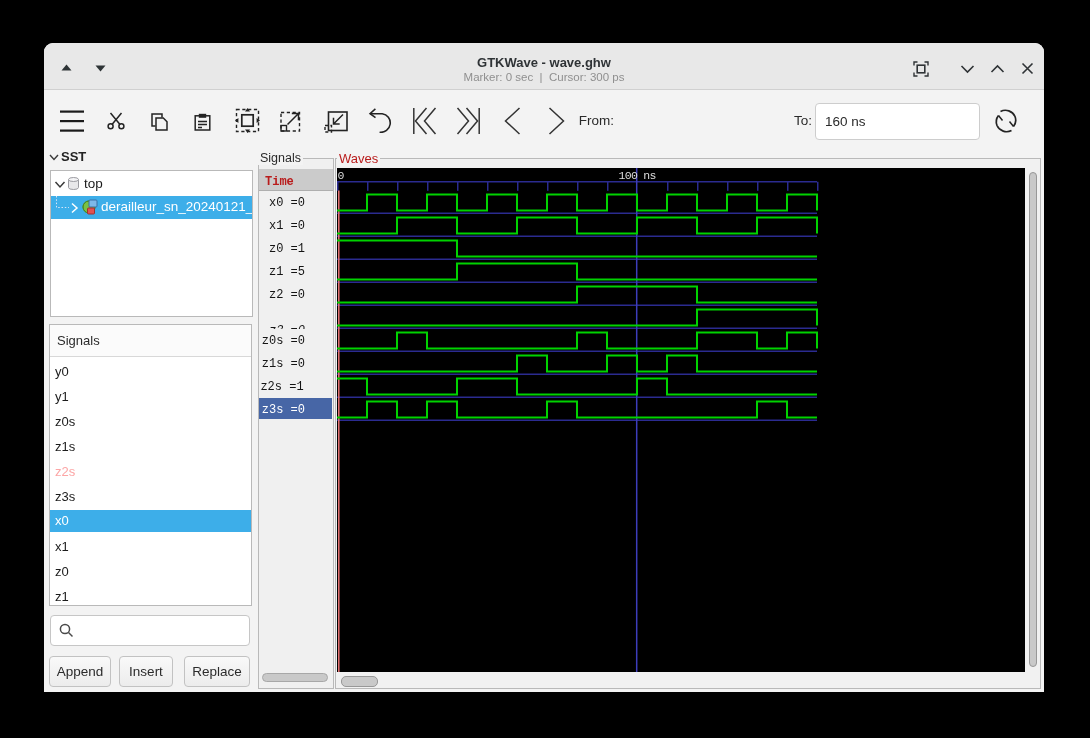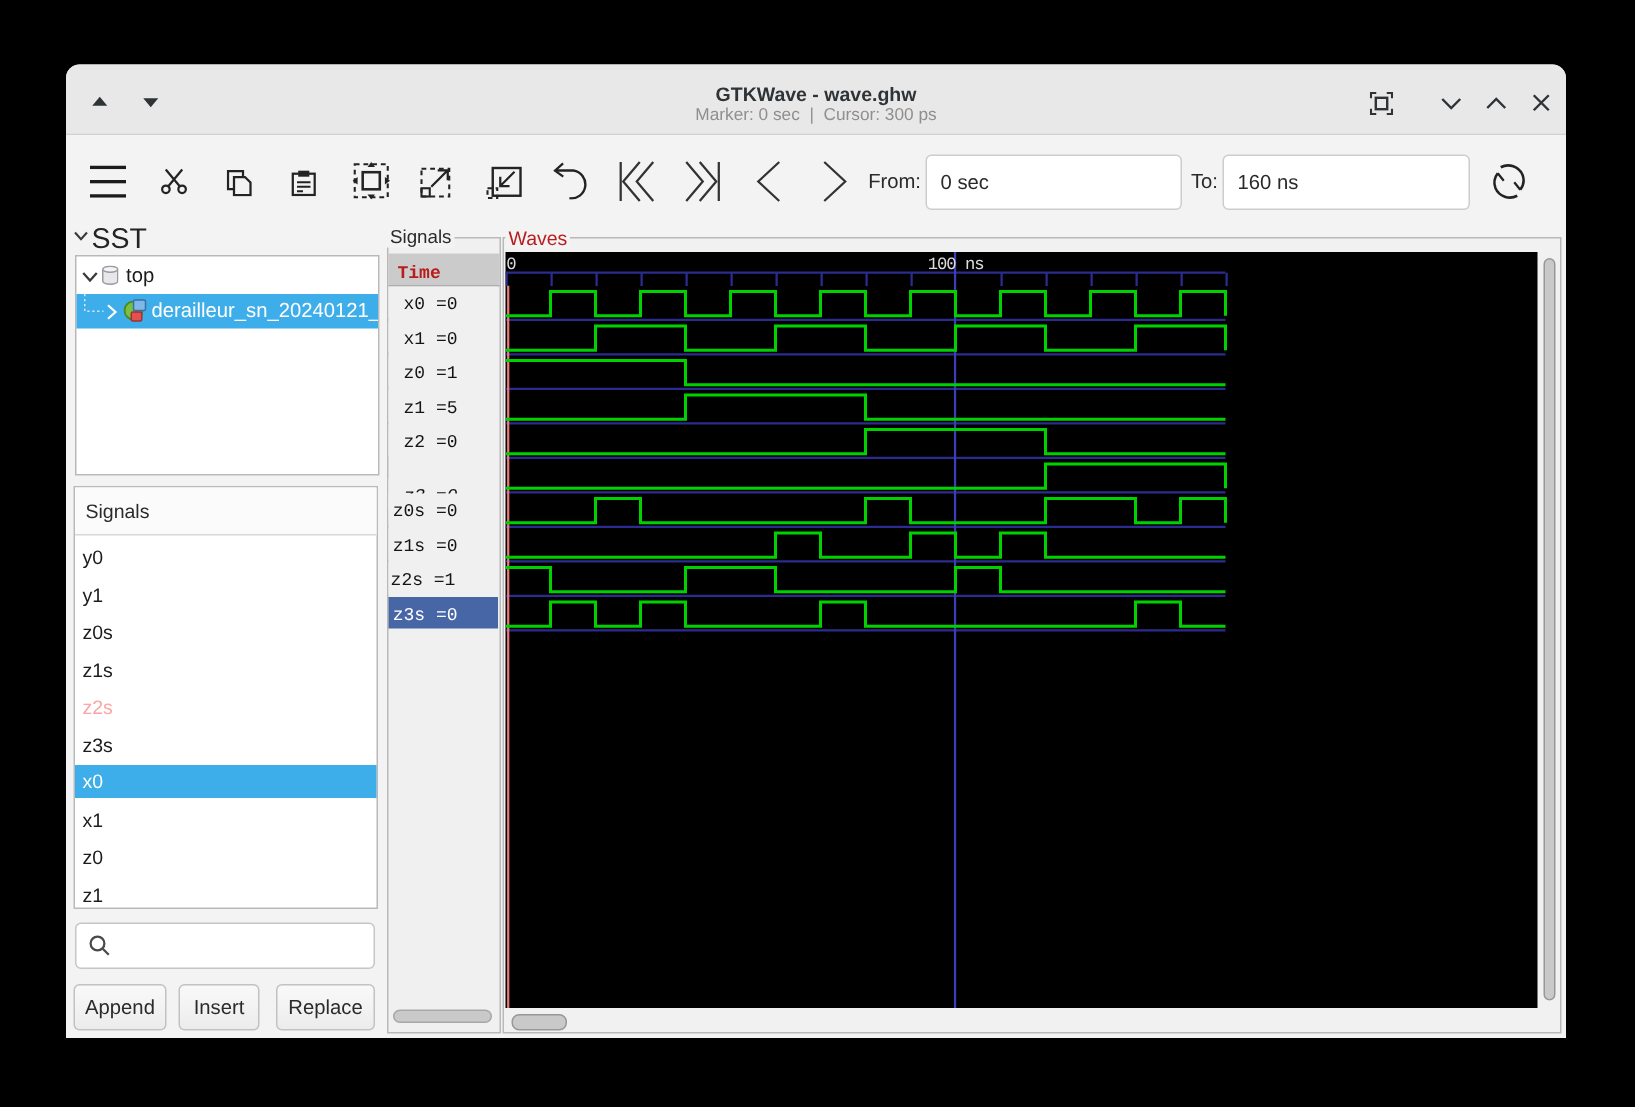--- a/index.html
+++ b/index.html
@@ -89,35 +89,34 @@
  </svg>
 
  <svg class="abs" style="left:460px;top:64px;" width="17" height="28" fill="none" stroke="#333" stroke-width="1.5">
    <path d="M15.5,1 L1.5,14 L15.5,27"></path>
  </svg>
 
  <svg class="abs" style="left:504px;top:64px;" width="17" height="28" fill="none" stroke="#333" stroke-width="1.5">
    <path d="M1.5,1 L15.5,14 L1.5,27"></path>
  </svg>
  <div class="abs" style="left:526px;top:63px;width:44px;height:30px;font-size:13.5px;color:#2a2a2a;line-height:30px;text-align:right;">From:</div>
- <div class="abs" style="left:573px;top:60px;width:171px;height:37px;background:#fff;border:1px solid #cdcdcd;border-radius:4px;font-size:13.5px;color:#2a2a2a;line-height:35px;padding-left:9px;">0 sec</div>
  <div class="abs" style="left:738px;top:63px;width:30px;height:30px;font-size:13.5px;color:#2a2a2a;line-height:30px;text-align:right;">To:</div>
  <div class="abs" style="left:771px;top:60px;width:165px;height:37px;background:#fff;border:1px solid #cdcdcd;border-radius:4px;font-size:13.5px;color:#2a2a2a;line-height:35px;padding-left:9px;">160 ns</div>
 
  <svg class="abs" style="left:949px;top:65px;" width="26" height="26" fill="none" stroke="#232323" stroke-width="1.7">
    <path d="M7.5,3.5 A10.5,10.5 0 0 1 22,8.5 A10.3,10.3 0 0 1 20.5,18.5"></path>
    <path d="M18.5,22.5 A10.5,10.5 0 0 1 4,17.5 A10.3,10.3 0 0 1 5.5,7.5"></path>
    <path d="M20.5,18.5 L16.5,13.5 M5.5,7.5 L9.5,12.5" stroke-width="1.5"></path>
  </svg>
 </div>
 
 <svg class="abs" style="left:49px;top:153px;" width="10" height="8" fill="none" stroke="#3a3a3a" stroke-width="1.4">
     <path d="M1,2 L5,6.5 L9,2"></path>
   </svg>
-<div class="abs" style="left:61px;top:149px;font-size:19px;color:#232323;">SST</div>
+<div class="abs" style="left:61px;top:149px;font-size:13px;color:#232323;font-weight:bold;">SST</div>
 
 <div class="abs" style="left:50px;top:170px;width:203px;height:147px;background:#fff;border:1px solid #b9b9b9;"></div>
 <svg class="abs" style="left:54px;top:180px;" width="12" height="9" fill="none" stroke="#3a3a3a" stroke-width="1.5">
     <path d="M1.5,2 L6,7 L10.5,2"></path>
   </svg>
 
 <svg class="abs" style="left:68px;top:177px;" width="11" height="13">
   <path d="M0.5,2.5 V10.5 A5,2 0 0 0 10.5,10.5 V2.5" fill="#e8e8ea" stroke="#9a9aa0" stroke-width="1"></path>
   <ellipse cx="5.5" cy="2.5" rx="5" ry="2" fill="#f4f4f6" stroke="#9a9aa0" stroke-width="1"></ellipse>
 </svg>

